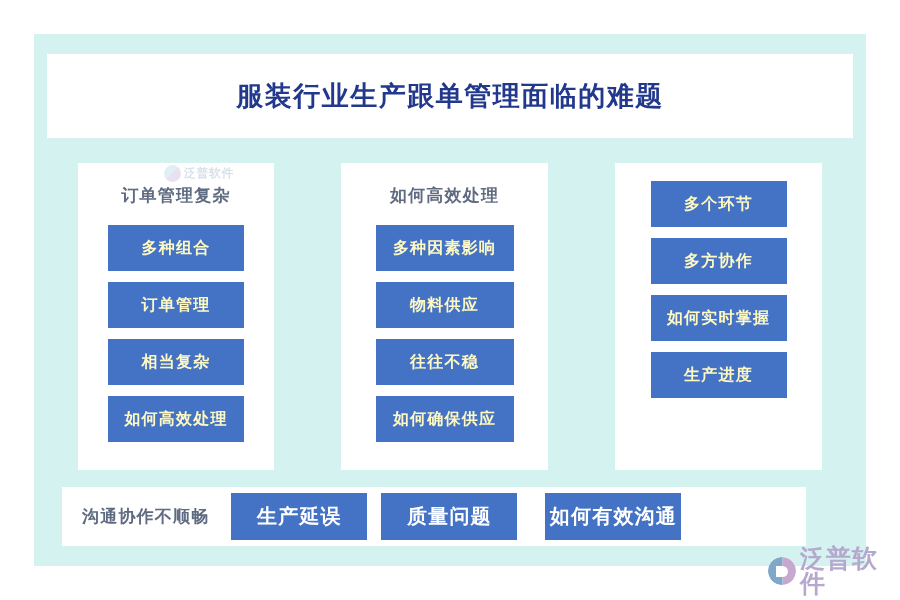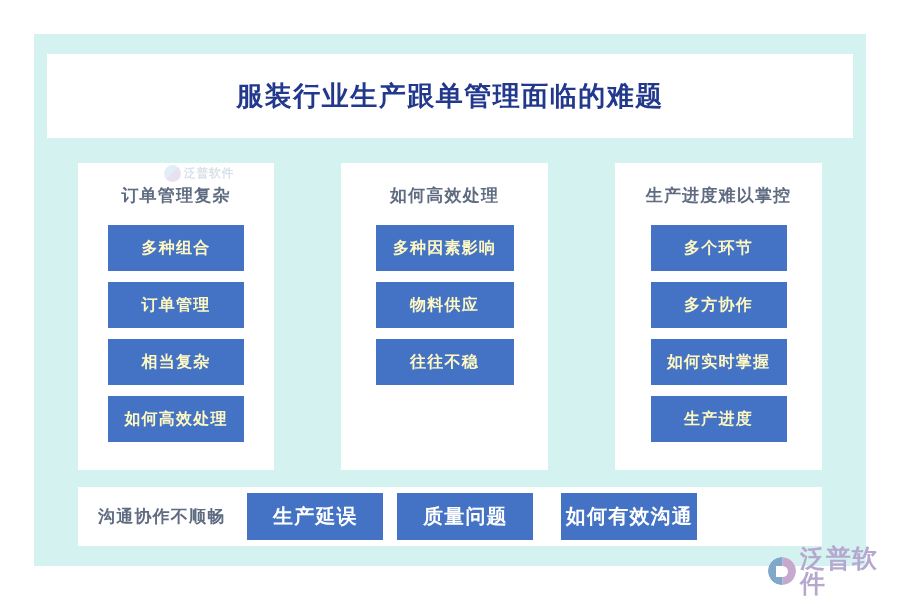--- a/index.html
+++ b/index.html
@@ -129,21 +129,21 @@
   .wm-text {
     font-size: 12px;
     color: #9fb6c9;
     font-weight: bold;
     letter-spacing: 0.5px;
   }
 
   
   .bottom-card {
     position: absolute;
-    left: 78px;
+    left: 62px;
     top: 487px;
     width: 744px;
     height: 59px;
     background: #ffffff;
     display: flex;
     align-items: center;
   }
   .bottom-label {
     margin-left: 20px;
     font-size: 17px;
@@ -259,25 +259,25 @@
         <div class="chip">如何高效处理</div>
       </div>
     </div>
 
     <div class="col-card c2">
       <div class="col-head">如何高效处理</div>
       <div class="chip-list">
         <div class="chip">多种因素影响</div>
         <div class="chip">物料供应</div>
         <div class="chip">往往不稳</div>
+        <div class="chip">如何确保供应</div>
       </div>
     </div>
 
     <div class="col-card c3">
-      <div class="col-head">生产进度难以掌控</div>
       <div class="chip-list">
         <div class="chip">多个环节</div>
         <div class="chip">多方协作</div>
         <div class="chip">如何实时掌握</div>
         <div class="chip">生产进度</div>
       </div>
     </div>
 
   </div>
 

